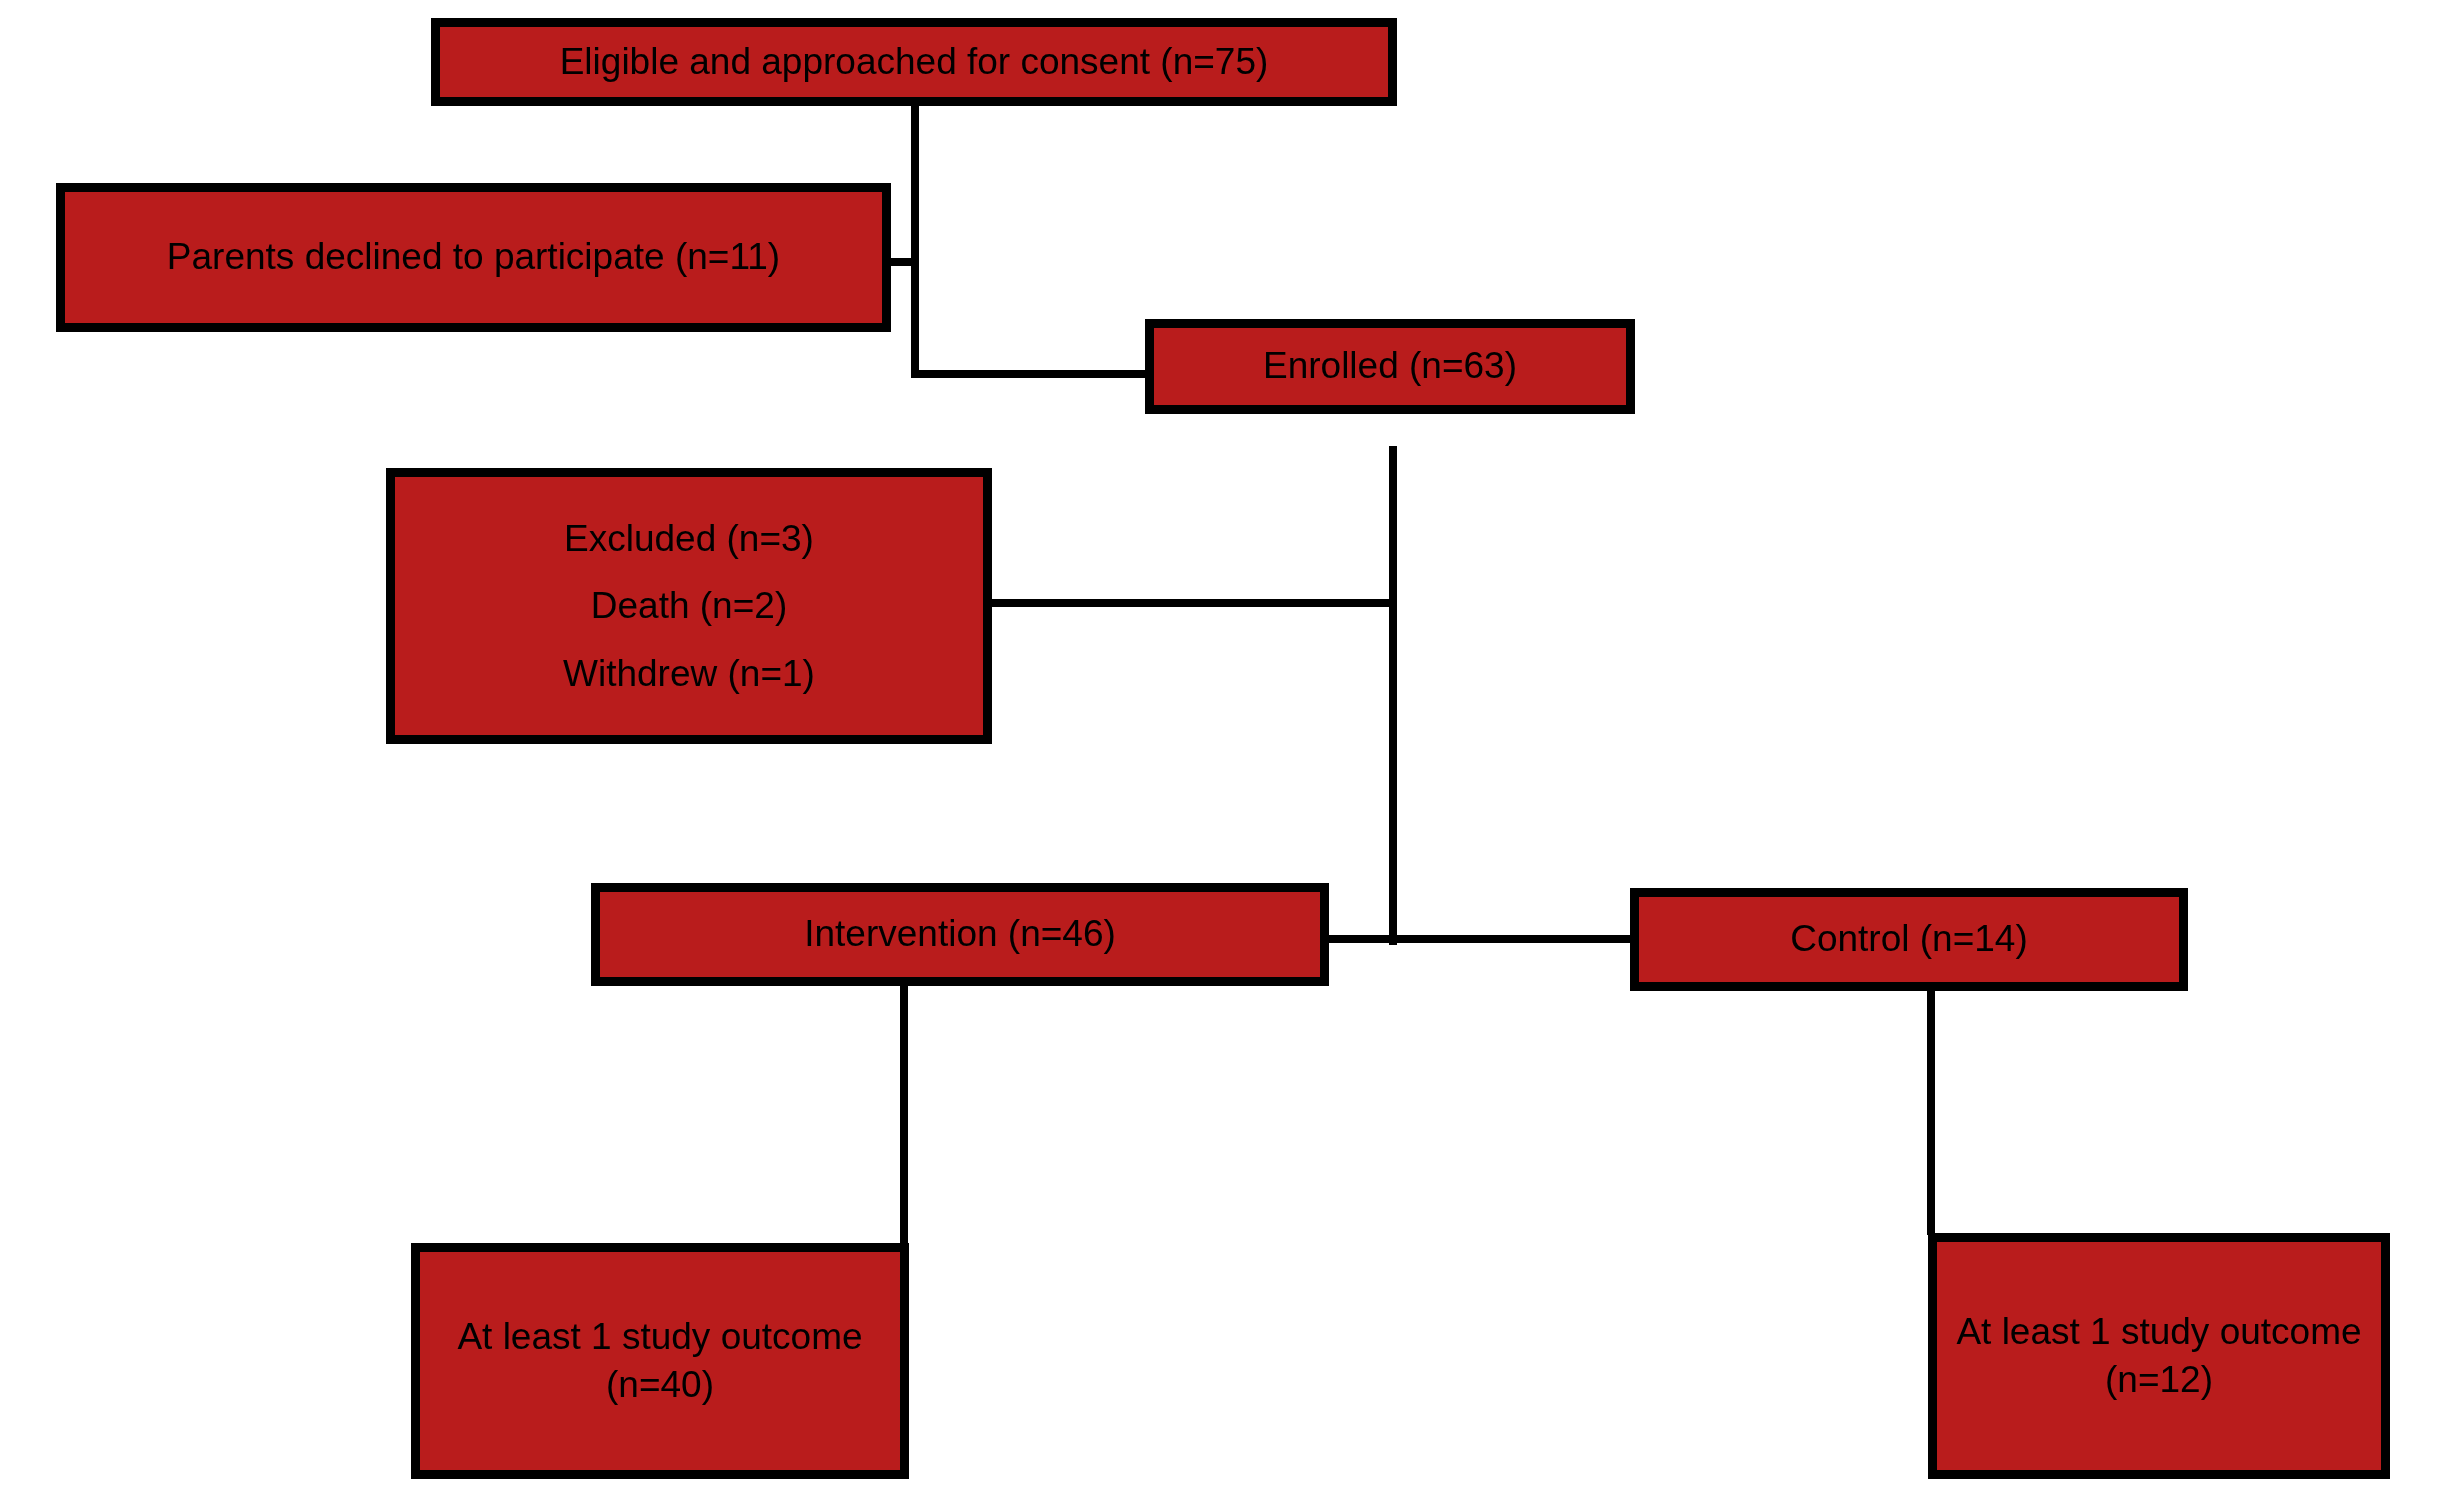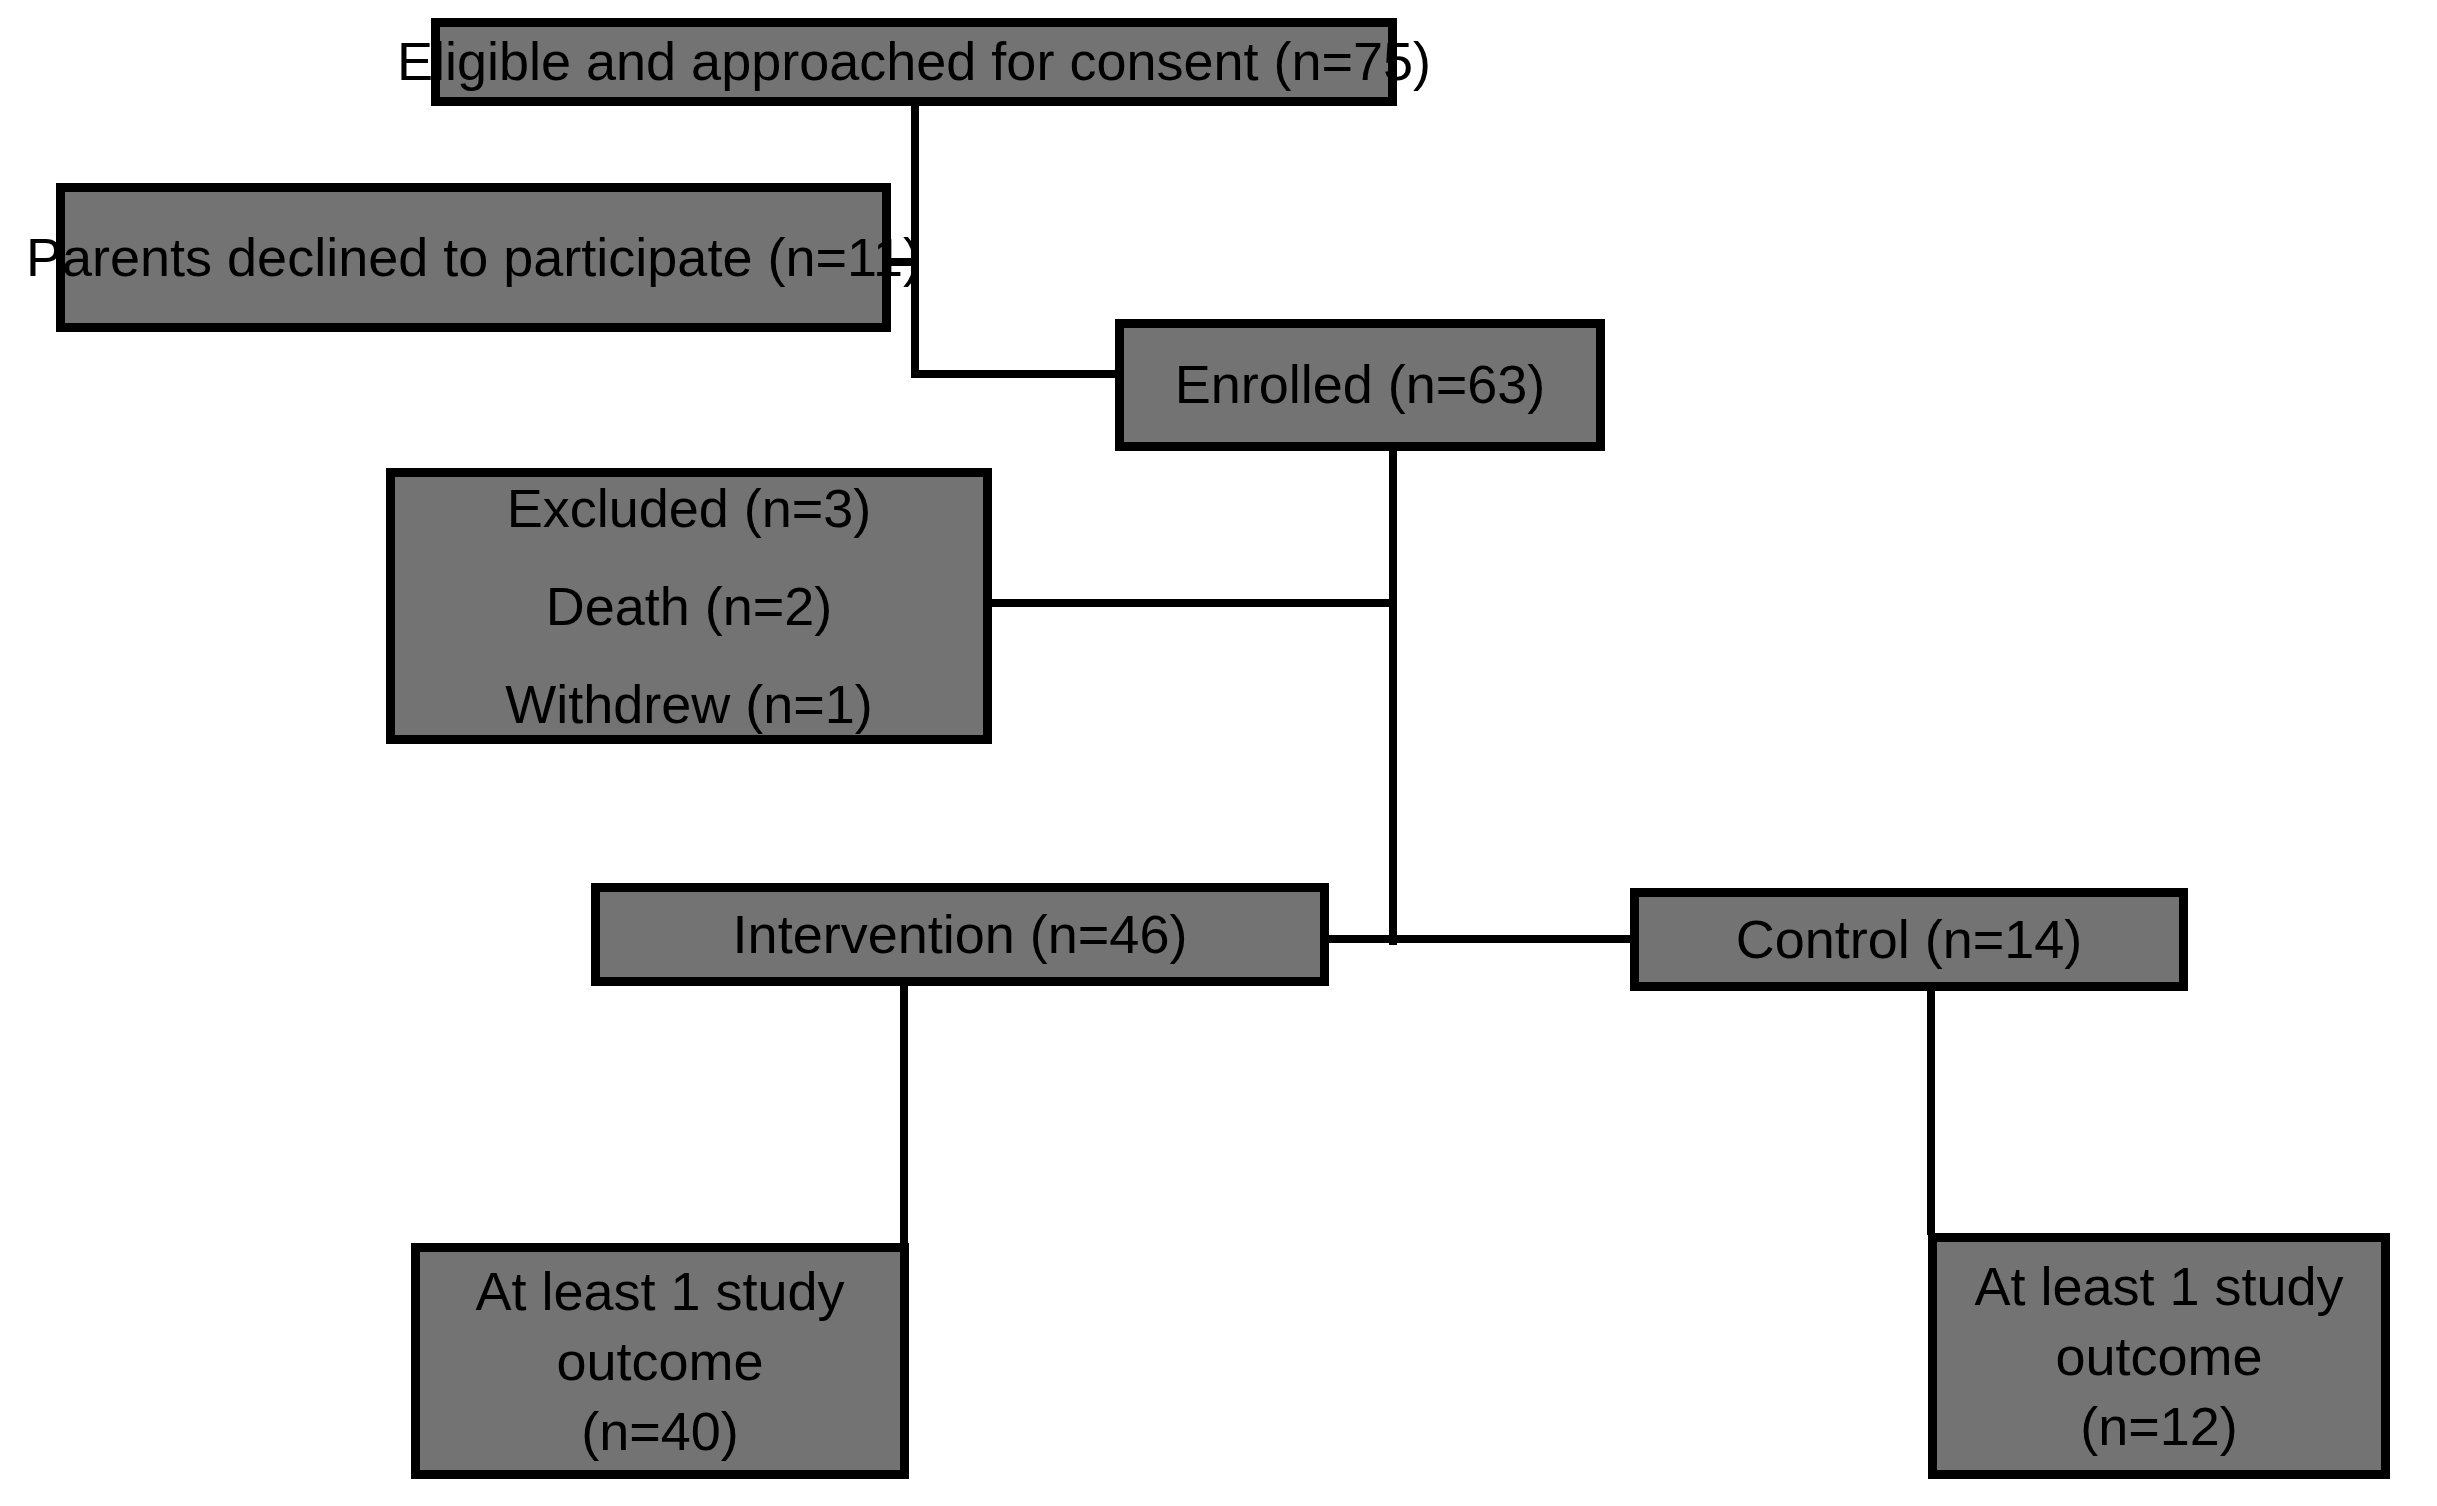--- a/index.html
+++ b/index.html
@@ -12,39 +12,39 @@
     width: 2438px;
     height: 1506px;
     background: #ffffff;
     font-family: "Liberation Sans", sans-serif;
     color: #000000;
   }
   .box {
     position: absolute;
     box-sizing: border-box;
     border: 9px solid #000000;
-    background: #737373;
+    background: #b91c1c;
     display: flex;
     flex-direction: column;
     align-items: center;
     justify-content: center;
     text-align: center;
-    font-size: 54px;
+    font-size: 37px;
     line-height: 1.25;
     white-space: nowrap;
   }
   .box.wrap { white-space: normal; }
   .connector {
     position: absolute;
     background: #000000;
   }
   
   #box-eligible            { left: 431px;  top: 18px;   width: 966px; height: 88px; }
   #box-declined            { left: 20px;   top: 183px;  width: 835px; height: 149px; margin-left: 36px; }
-  #box-enrolled            { left: 1115px; top: 319px;  width: 490px;  height: 132px; }
+  #box-enrolled            { left: 1145px; top: 319px;  width: 490px;  height: 95px; }
   #box-excluded            { left: 386px;  top: 468px;  width: 606px;  height: 276px; line-height: 1.82; }
   #box-intervention        { left: 591px;  top: 883px; width: 738px;  height: 103px; }
   #box-control             { left: 1630px; top: 888px; width: 558px;  height: 103px; }
   #box-outcome-intervention{ left: 411px;  top: 1243px; width: 498px;  height: 236px; line-height: 1.3; }
   #box-outcome-control     { left: 1928px; top: 1233px; width: 462px;  height: 246px; line-height: 1.3; }
   .count-line { display: block; }
   
   #conn-eligible-down      { left: 911px; top: 104px;  width: 8.2px;  height: 273px; }
   #conn-declined-branch    { left: 853px; top: 258px;  width: 65px;  height: 8.2px;  }
   #conn-to-enrolled        { left: 911px; top: 370px;  width: 238px; height: 8.2px;  }

